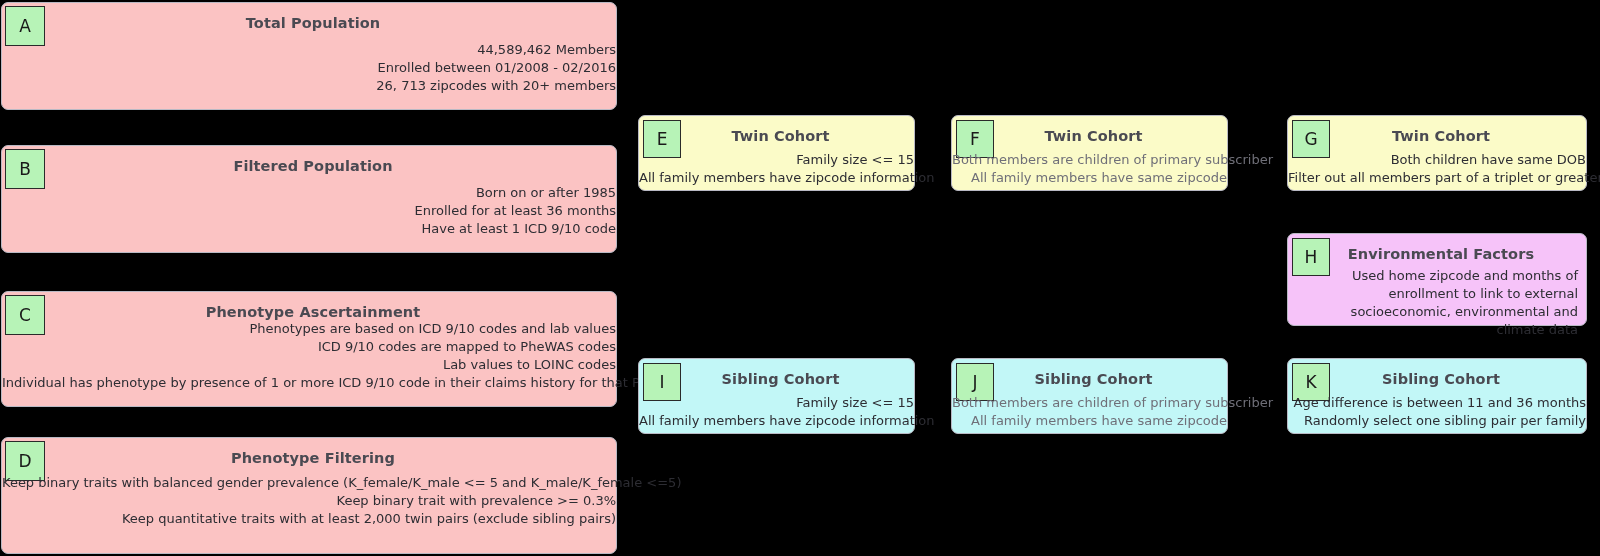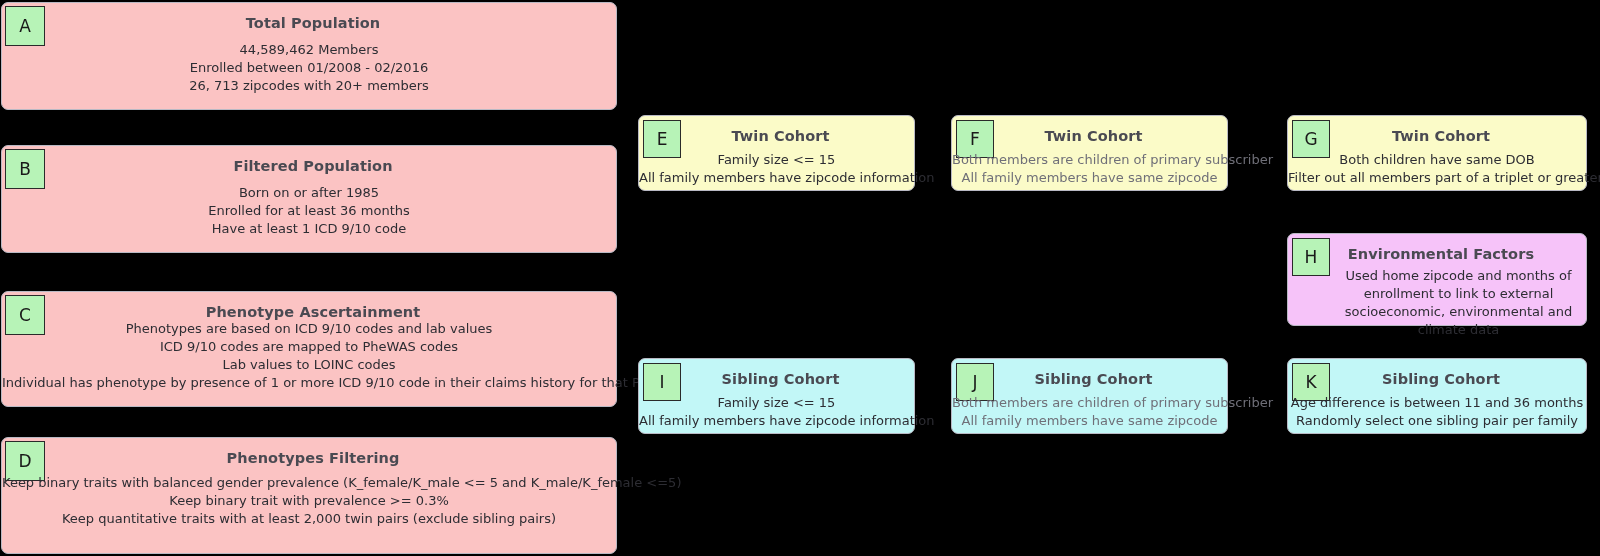--- a/index.html
+++ b/index.html
@@ -73,21 +73,21 @@
     font-size: 14.5px;
     font-weight: bold;
     color: #4a4a52;
     letter-spacing: 0.1px;
     white-space: nowrap;
   }
   .panel-body {
     position: absolute;
     left: 0;
     right: 0;
-    text-align: center;
+    text-align: right;
     font-size: 13px;
     line-height: 18px;
     color: #2d2d33;
     white-space: nowrap;
   }
   .panel-body.muted { color: #6f6f78; }
   .panel-body.wrap  { white-space: normal; margin-left: 43px; }
   .panel-body .ln { display: block; }
 
   
@@ -148,21 +148,21 @@
     <div class="panel-body">
       <span class="ln">Phenotypes are based on ICD 9/10 codes and lab values</span>
       <span class="ln">ICD 9/10 codes are mapped to PheWAS codes</span>
       <span class="ln">Lab values to LOINC codes</span>
       <span class="ln">Individual has phenotype by presence of 1 or more ICD 9/10 code in their claims history for that PheWAS code</span>
     </div>
   </div>
 
   <div class="panel panel-pink panel-lg" id="panel-d">
     <div class="badge">D</div>
-    <div class="panel-title">Phenotypes Filtering</div>
+    <div class="panel-title">Phenotype Filtering</div>
     <div class="panel-body">
       <span class="ln">Keep binary traits with balanced gender prevalence (K_female/K_male &lt;= 5 and K_male/K_female &lt;=5)</span>
       <span class="ln">Keep binary trait with prevalence &gt;= 0.3%</span>
       <span class="ln">Keep quantitative traits with at least 2,000 twin pairs (exclude sibling pairs)</span>
     </div>
   </div>
 
   <div class="panel panel-yellow panel-sm" id="panel-e">
     <div class="badge">E</div>
     <div class="panel-title">Twin Cohort</div>

